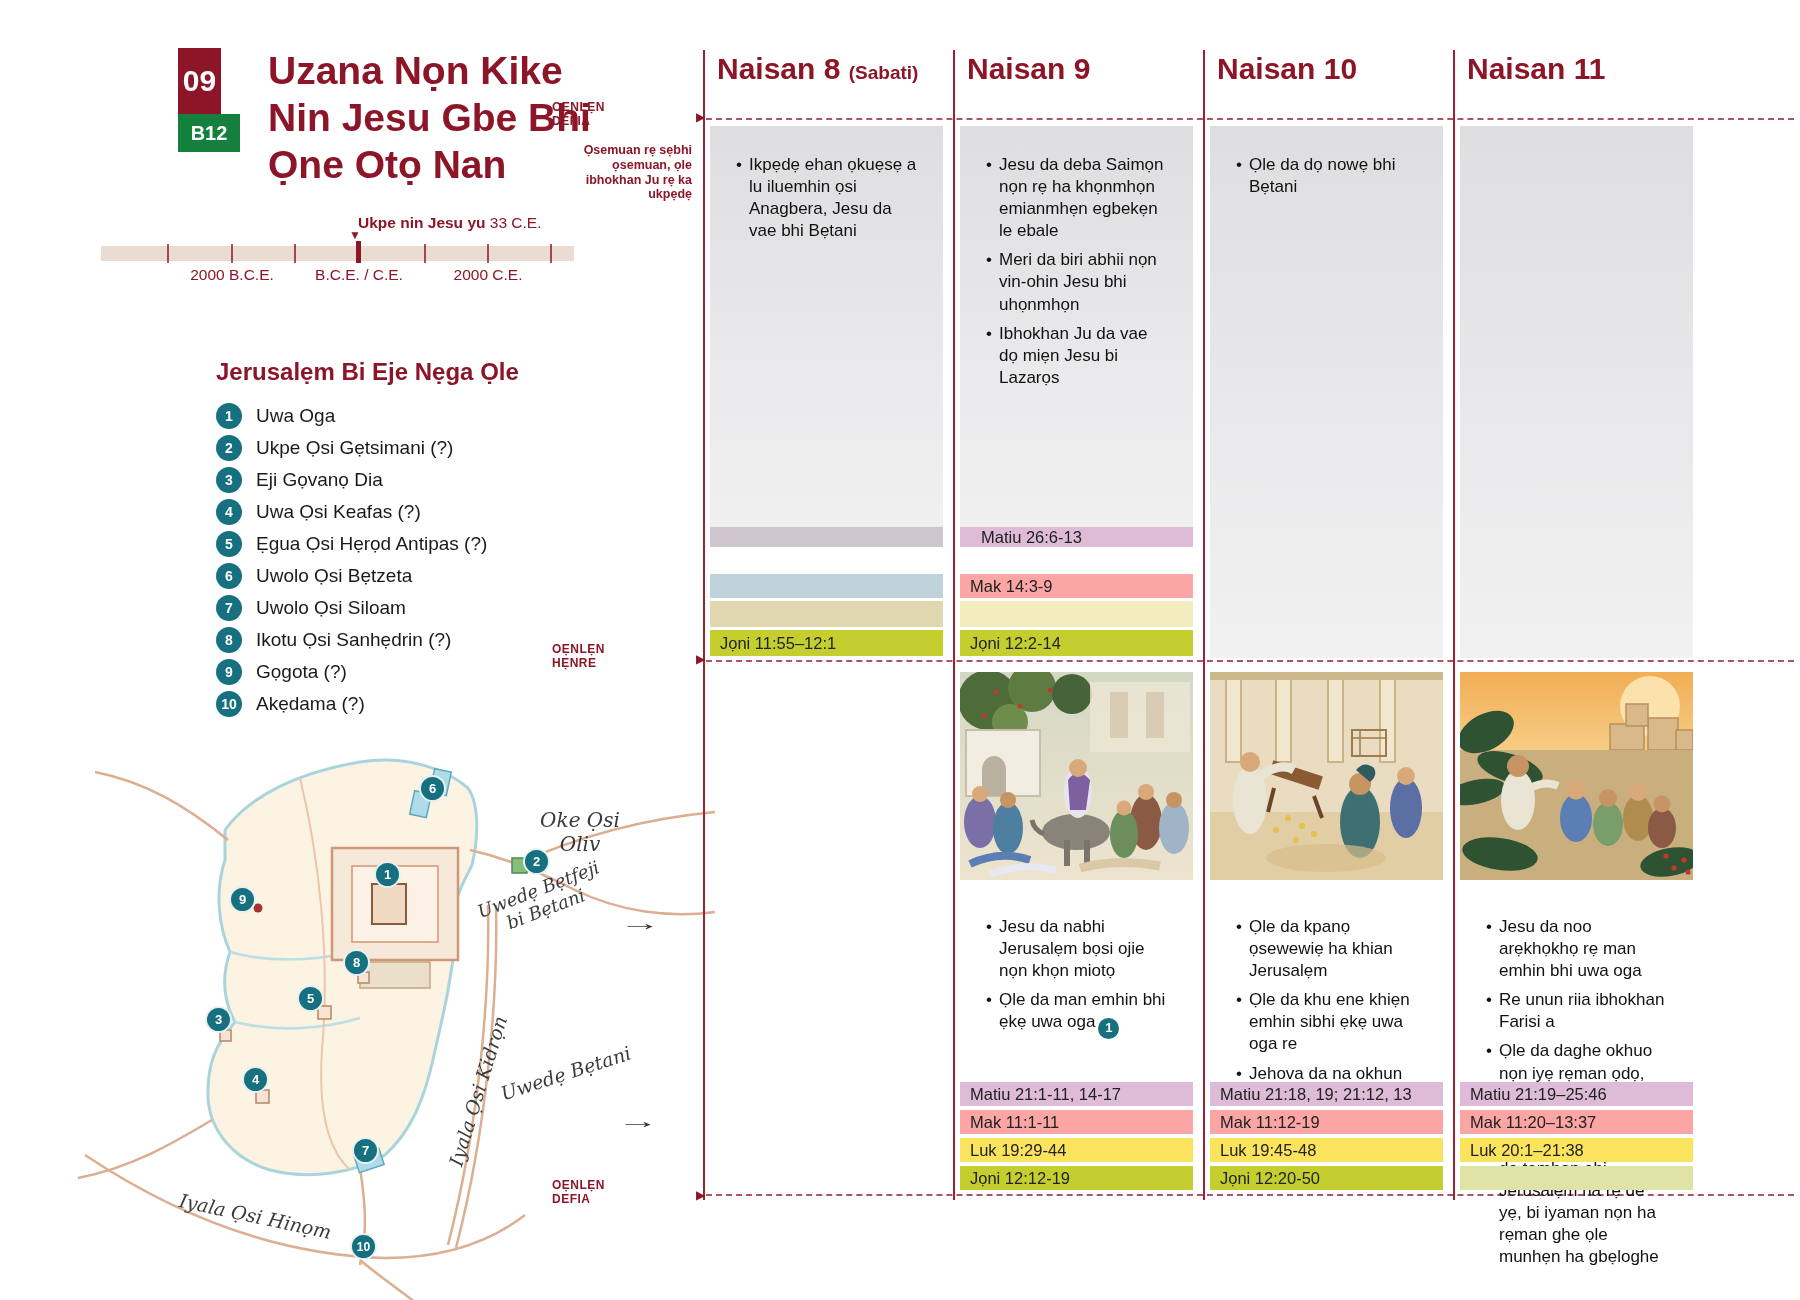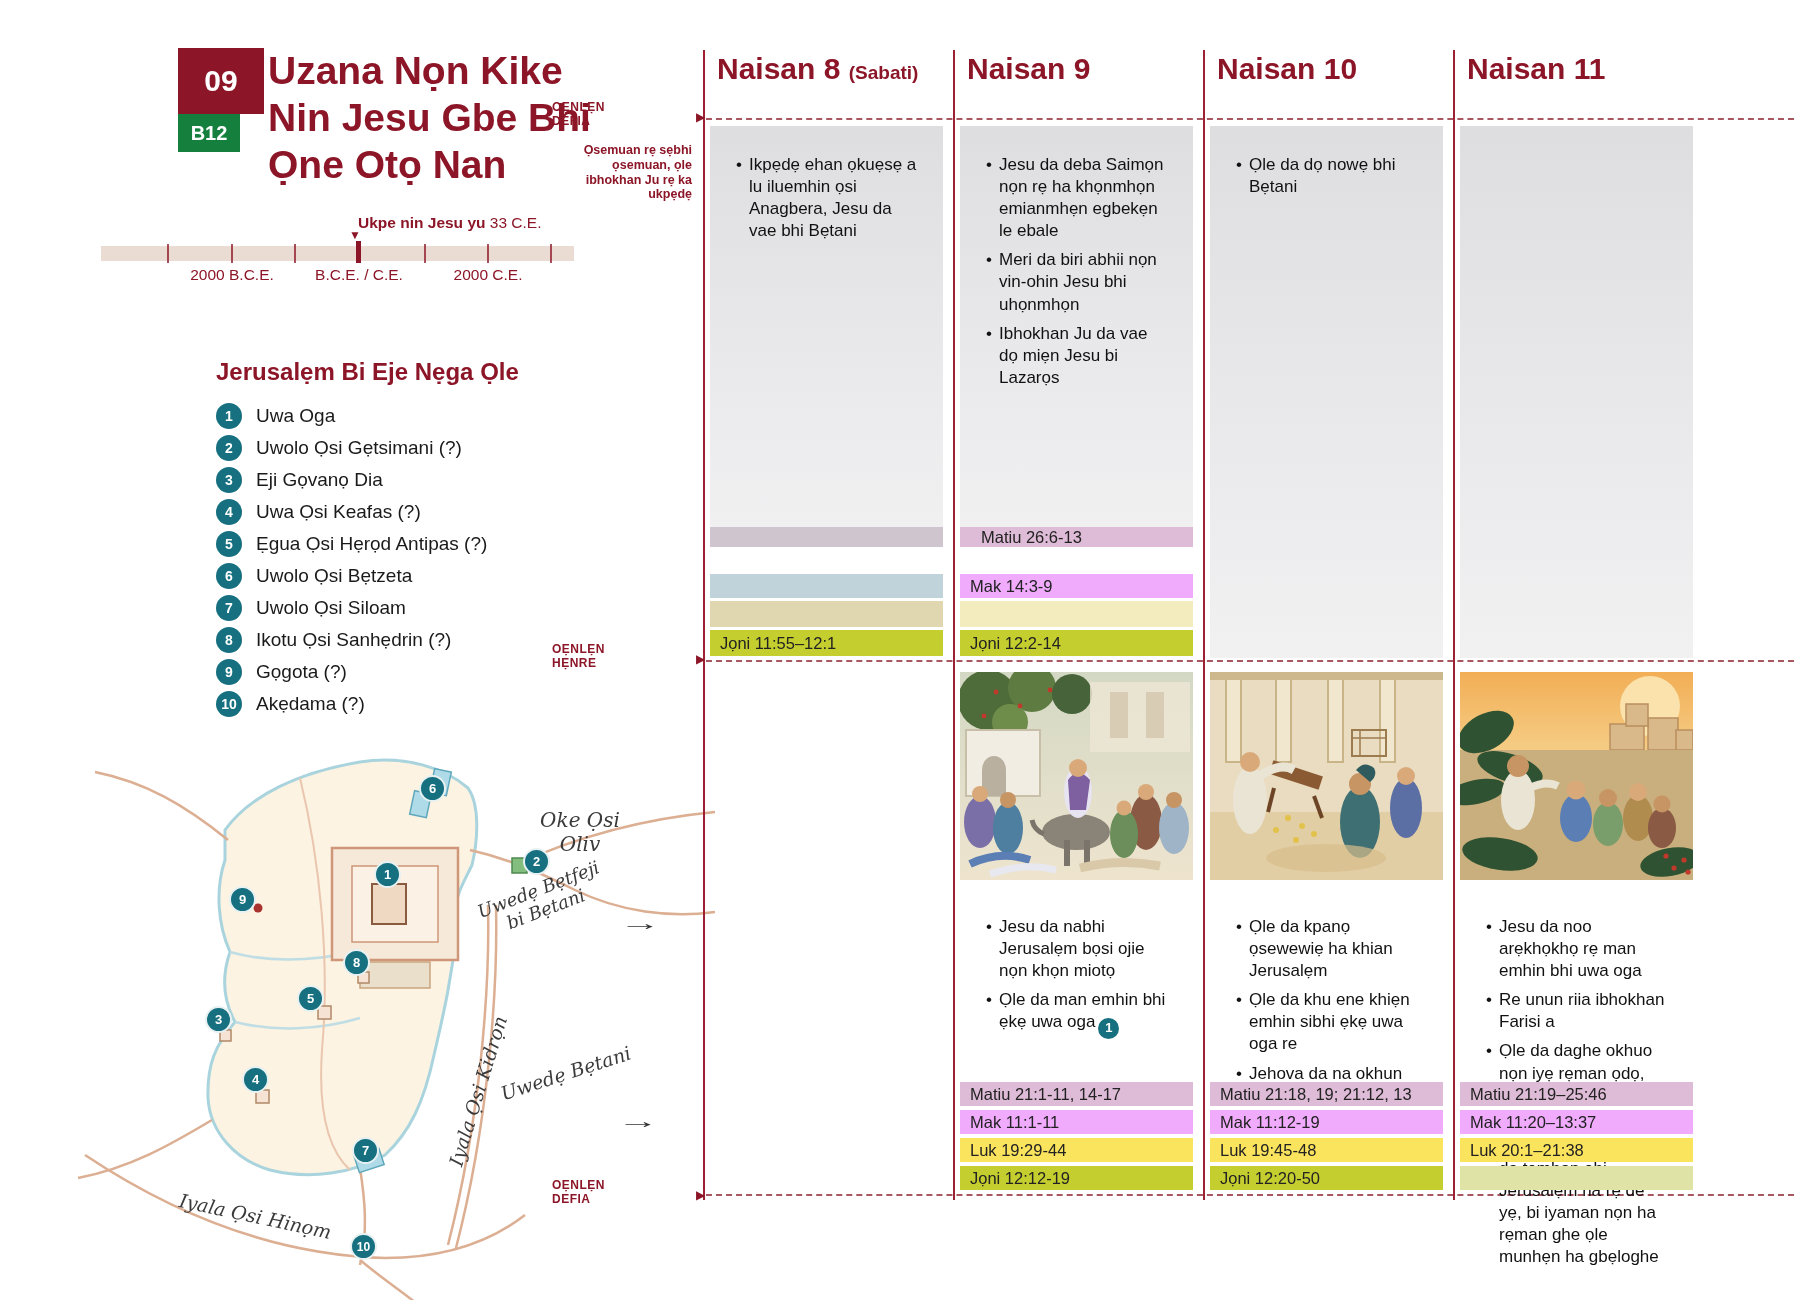--- a/index.html
+++ b/index.html
@@ -2,21 +2,21 @@
 <html><head>
 <meta charset="utf-8">
 <style>
   html,body{margin:0;padding:0;background:#fff;}
   .page{position:relative;width:1800px;height:1300px;background:#ffffff;
         font-family:"Liberation Sans",sans-serif;overflow:hidden;color:#111;}
   .abs{position:absolute;}
 
   
   .chip{position:absolute;display:flex;align-items:center;justify-content:center;color:#fff;font-weight:bold;}
-  .chip-ch{left:178px;top:48px;width:86px;height:66px;background:#8C1627;font-size:30px;}
+  .chip-ch{left:178px;top:48px;width:43px;height:66px;background:#8C1627;font-size:30px;}
   .chip-ref{left:178px;top:114px;width:62px;height:38px;background:#15803d;font-size:20px;}
   .title{left:268px;top:48px;width:360px;font-size:39px;line-height:1.2;font-weight:bold;color:#8C1627;}
 
   
   .tl-label{left:358px;top:214px;font-size:15.5px;color:#8C1627;white-space:nowrap;}
   .tl-label b{font-weight:bold;}
   .tl-caret{left:349px;top:228px;color:#8C1627;font-size:12px;}
   .tl-bar{left:101px;top:246px;width:473px;height:15px;background:#EADCD3;}
   .tick{position:absolute;width:2px;height:19px;top:244px;background:#8C1627;opacity:.75;}
   .tick-marker{position:absolute;width:5px;height:22px;top:241px;background:#8C1627;}
@@ -62,21 +62,21 @@
   .bullets li{padding-left:13px;margin-bottom:7px;position:relative;}
   .bullets li::before{content:"•";position:absolute;left:0;top:0;}
   .bullets2{top:890px;}
 
   .band{position:absolute;left:0;width:233px;box-sizing:border-box;padding-left:10px;display:flex;align-items:center;
         font-size:16.5px;color:#222;z-index:2;white-space:nowrap;}
   .bt-matiu{top:527px;height:20px;padding-left:21px;}  .bt-mak{top:574px;height:24px;}
   .bt-luk{top:601px;height:26px;}    .bt-joni{top:630px;height:26px;}
   .bb-matiu{top:1082px;height:24px;} .bb-mak{top:1110px;height:24px;}
   .bb-luk{top:1138px;height:24px;}   .bb-joni{top:1166px;height:24px;}
-  .c-matiu{background:#DEBBD6;} .c-mak{background:#f0abfc;} .c-luk{background:#FBE45D;text-align:right;}
+  .c-matiu{background:#DEBBD6;} .c-mak{background:#fca5a5;} .c-luk{background:#FBE45D;text-align:right;}
   .c-luk-pale{background:#F2ECBE;} .c-joni{background:#C5CE2F;}
   .m-matiu{background:#CEC5CE;} .m-mak{background:#C1D3DA;} .m-luk{background:#E0D6B0;} .m-joni{background:#DFE4A6;}
 
   .pic{position:absolute;left:0;top:672px;width:233px;height:208px;overflow:hidden;z-index:2;}
 
   .ibadge{display:inline-flex;width:21px;height:21px;border-radius:50%;background:#17707F;color:#fff;
           font-size:13px;font-weight:bold;align-items:center;justify-content:center;vertical-align:-5px;margin-left:3px;}
 </style>
 </head>
 <body>
@@ -108,21 +108,21 @@
   <div class="tl-txt" style="left:423px">2000 C.E.</div>
 
   <div class="abs lg-head">Jerusalẹm Bi Eje Nẹga Ọle</div>
   <div class="abs lg">
     <div class="lg-row">
         <span class="lg-num">1</span>
         <span class="lg-lab">Uwa Oga</span>
       </div>
     <div class="lg-row">
         <span class="lg-num">2</span>
-        <span class="lg-lab">Uwolo Ọsi Gẹtsimani (?)</span>
+        <span class="lg-lab">Ukpe Ọsi Gẹtsimani (?)</span>
       </div>
     <div class="lg-row">
         <span class="lg-num">3</span>
         <span class="lg-lab">Eji Gọvanọ Dia</span>
       </div>
     <div class="lg-row">
         <span class="lg-num">4</span>
         <span class="lg-lab">Uwa Ọsi Keafas (?)</span>
       </div>
     <div class="lg-row">

